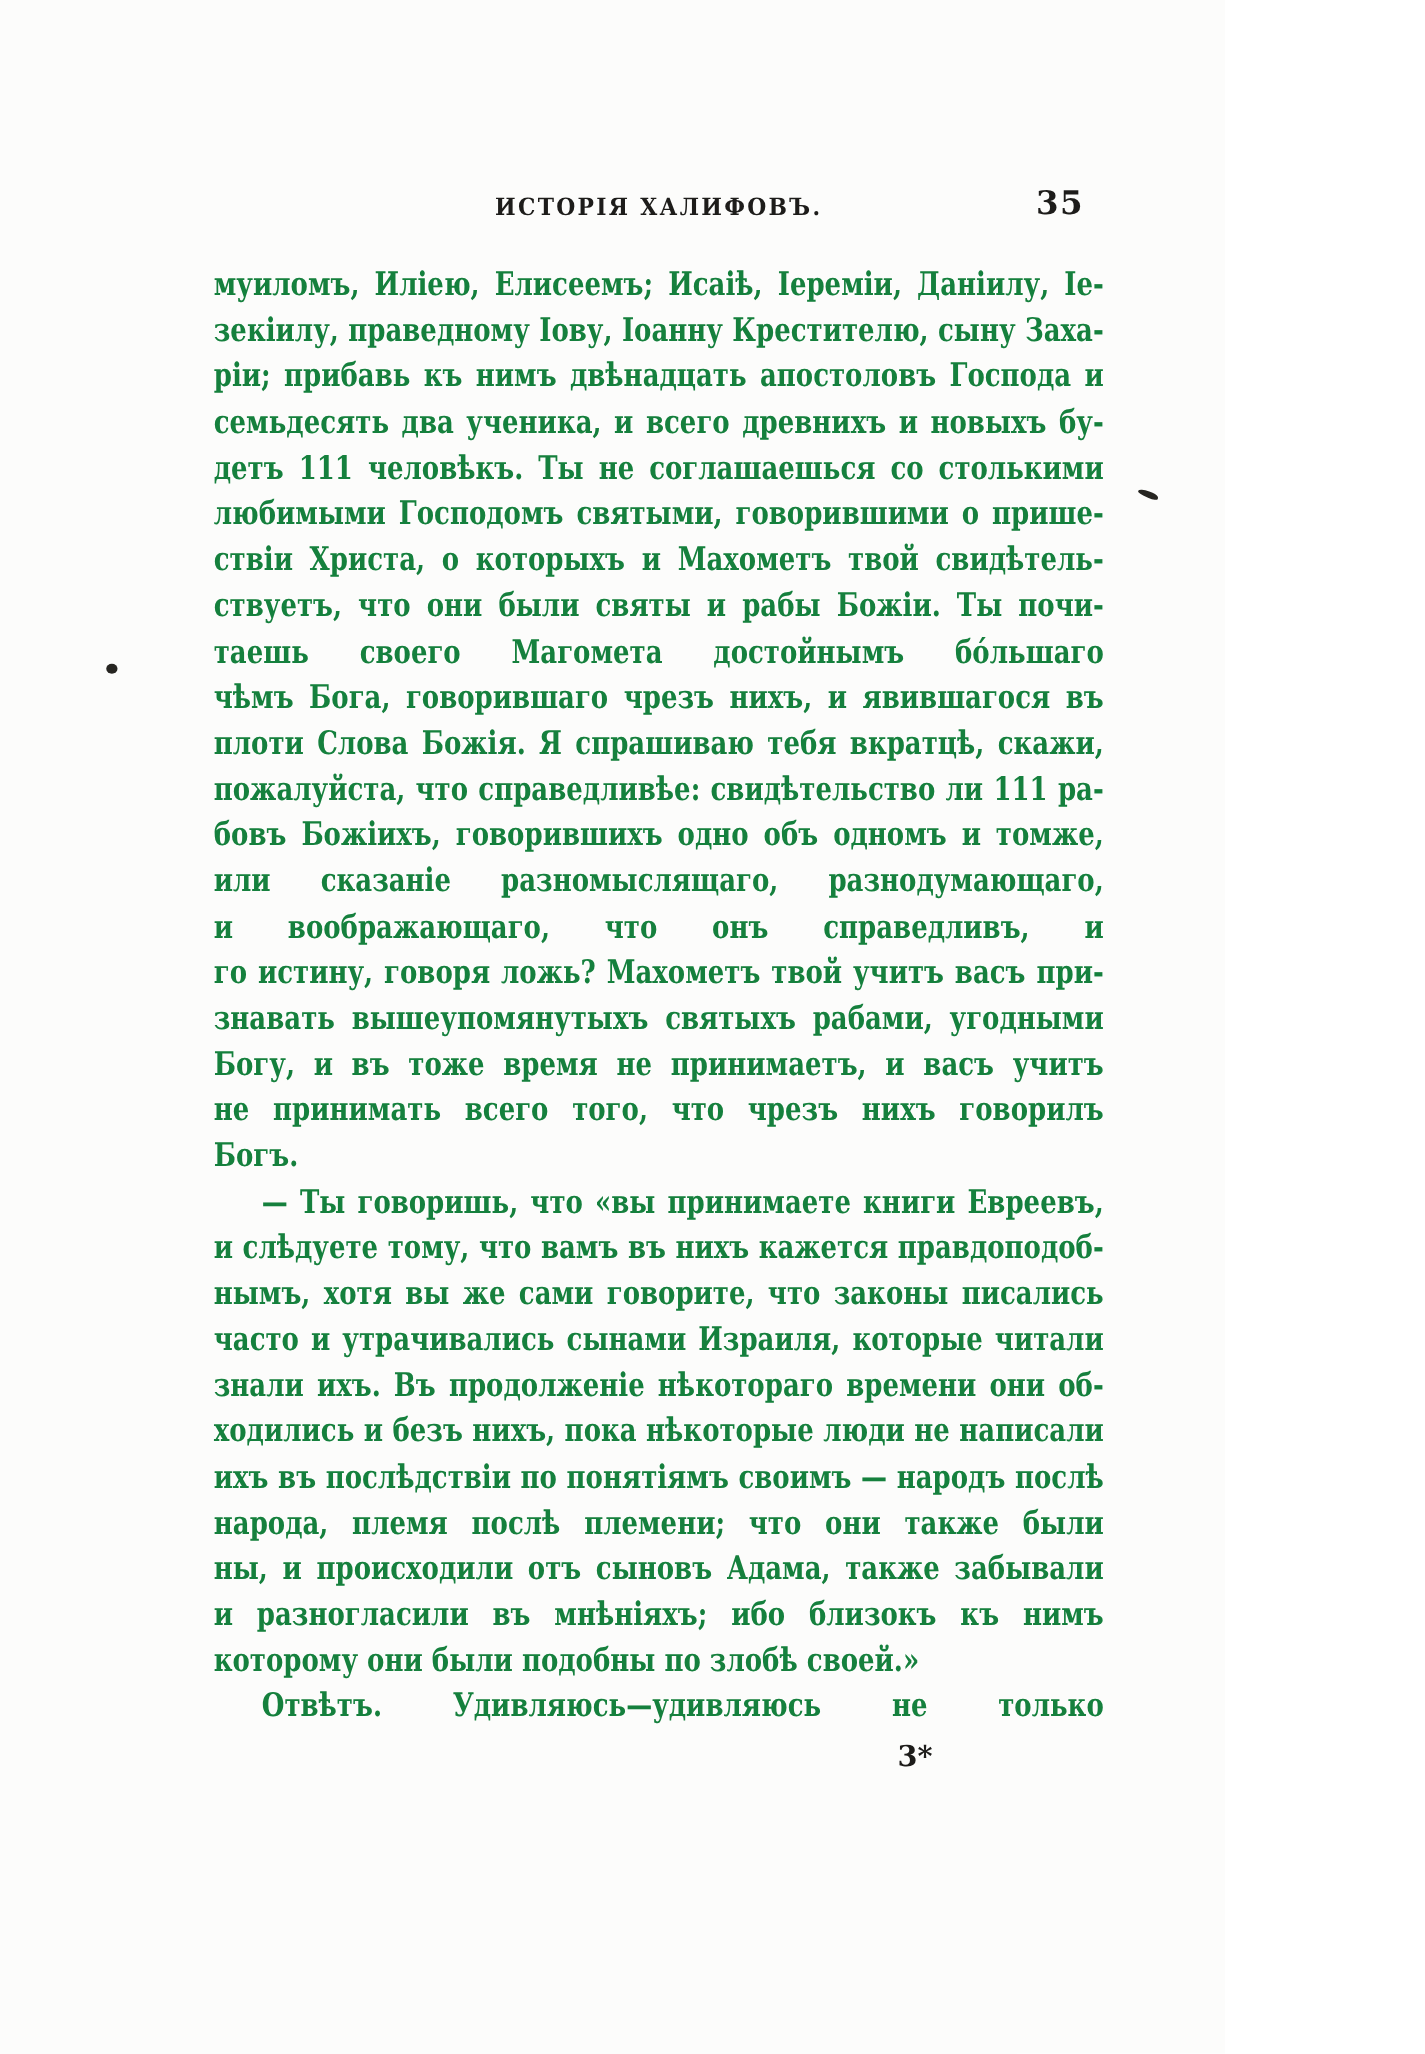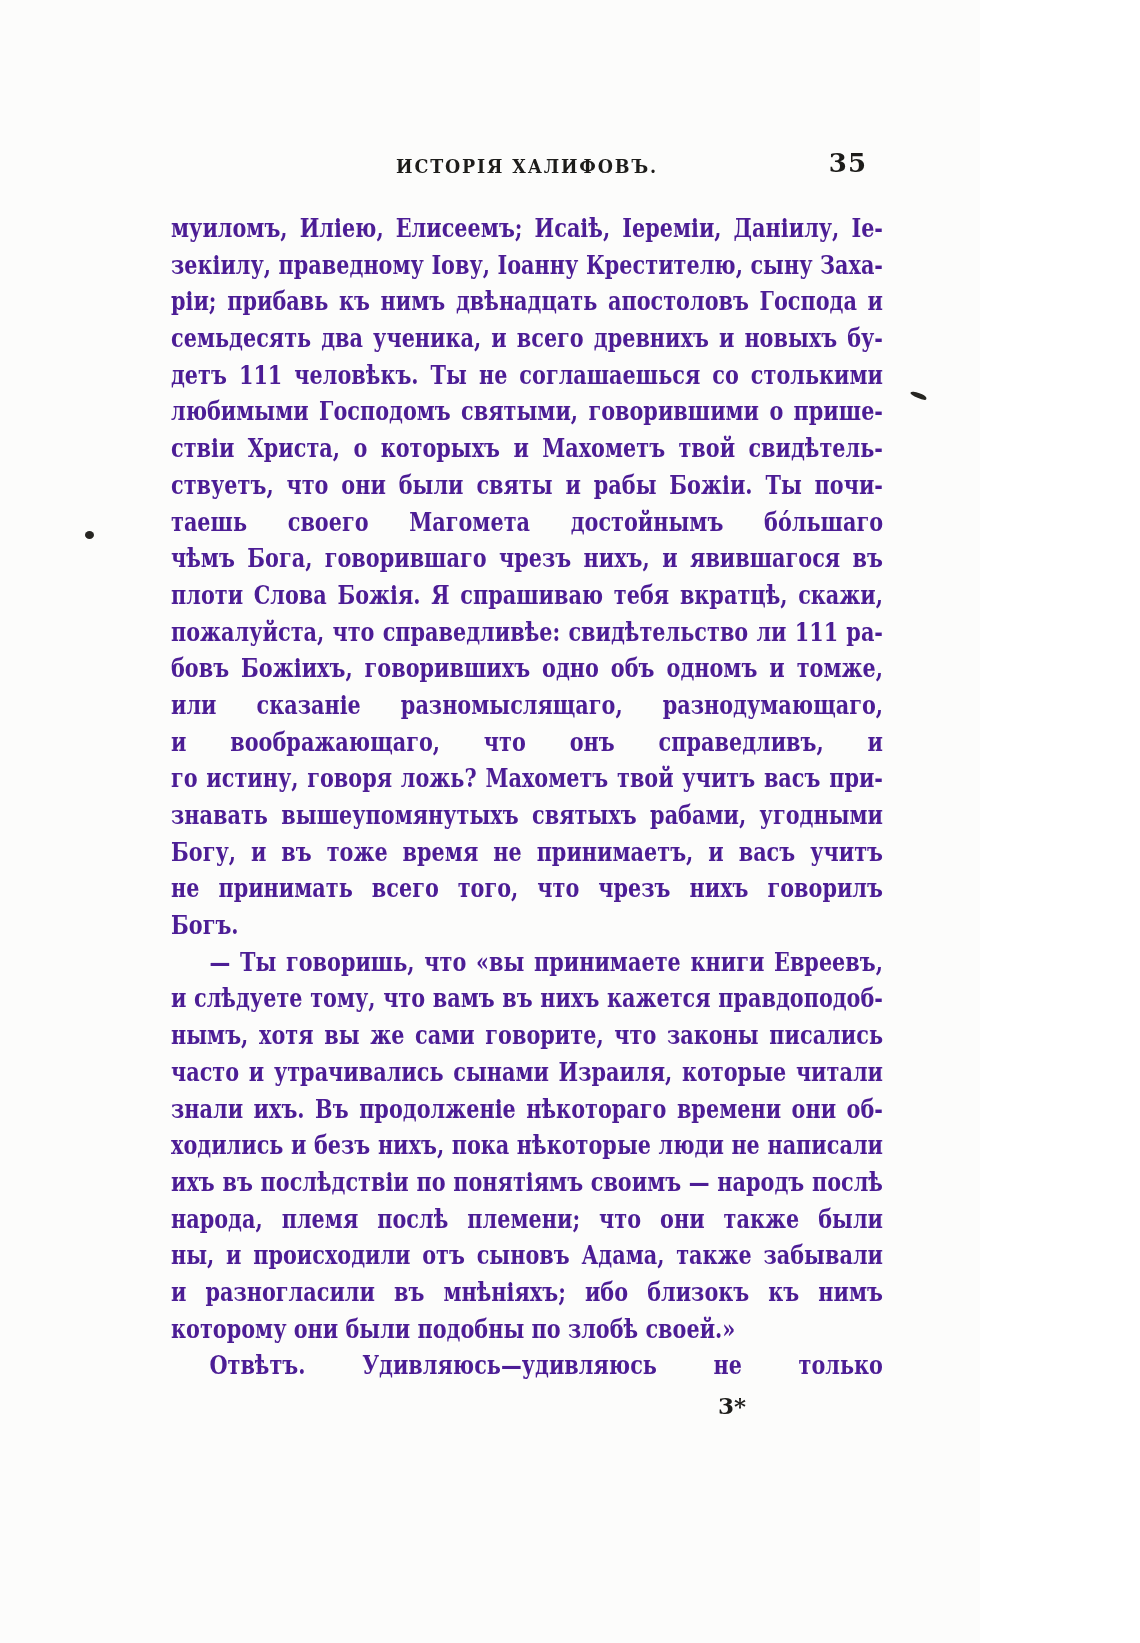--- a/index.html
+++ b/index.html
@@ -45,21 +45,21 @@
   }
   
   .text-block {
     position: absolute;
     left: 171px;
     top: 210px;
     width: 712px;
     font-size: 26px;
     font-weight: 700;
     line-height: 36.7px;
-    color: #4c1d95;
+    color: #15803d;
   }
   .line {
     width: 890px;                 
     transform: scaleX(0.8);
     transform-origin: 0 0;
     height: 36.7px;
     overflow: hidden;
     text-align: justify;
   }
   .line.just {

